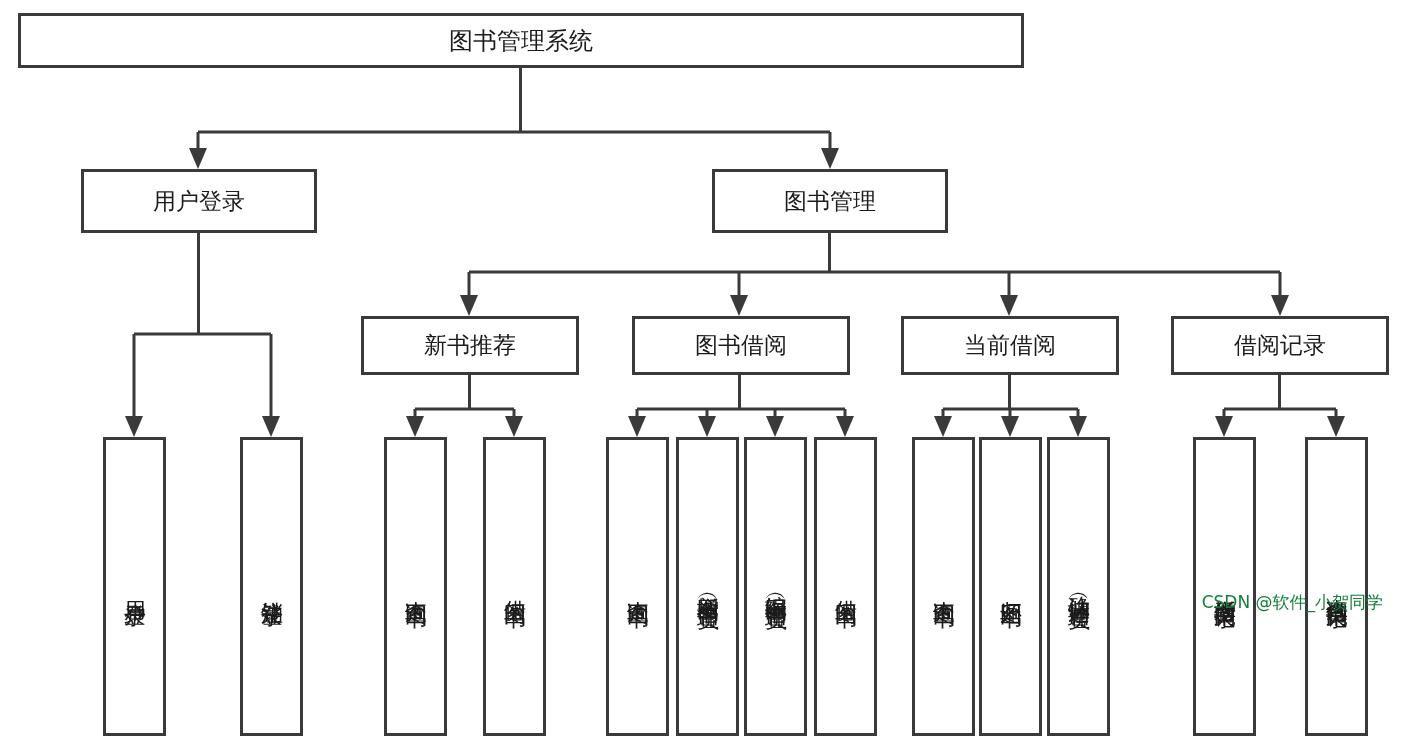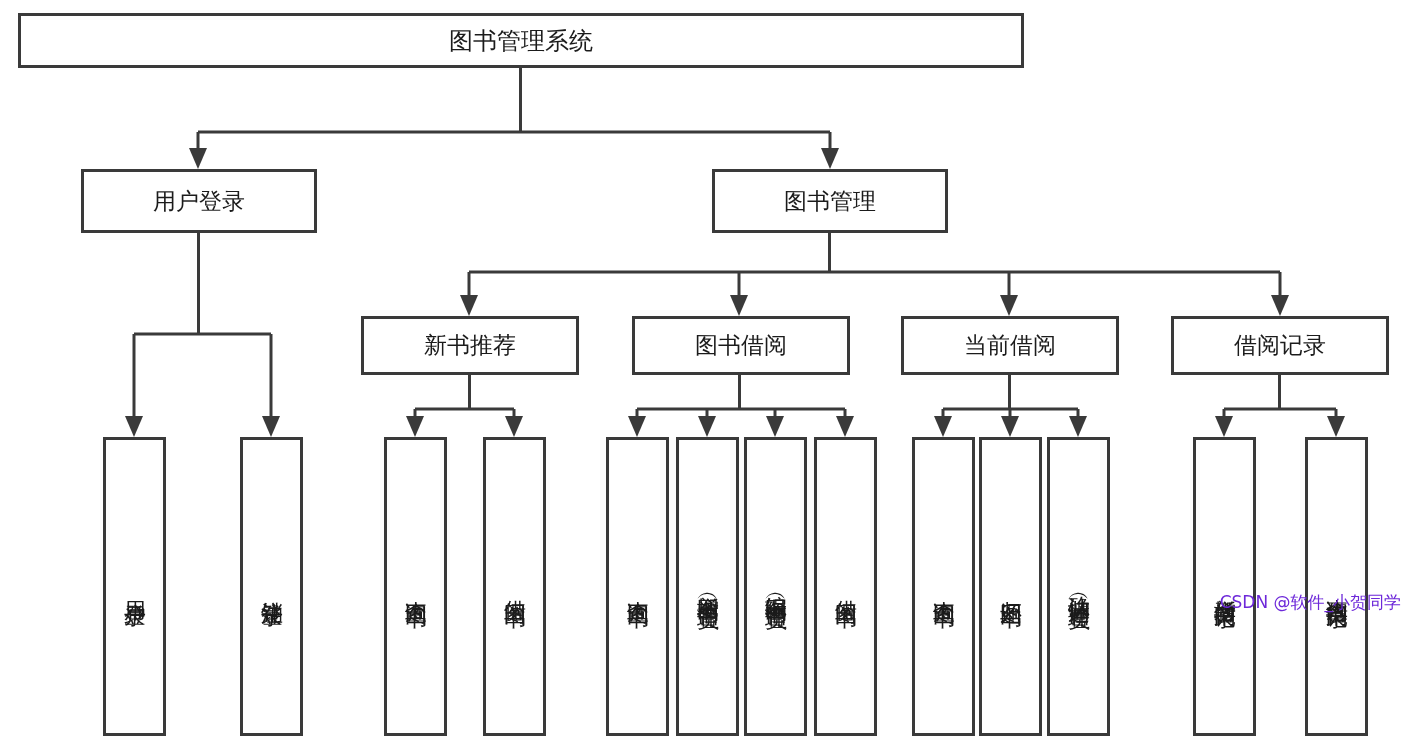--- a/index.html
+++ b/index.html
@@ -75,25 +75,25 @@
   }
   .leaf-label-wrap {
     position: absolute;
     display: flex;
     align-items: center;
     justify-content: center;
     pointer-events: none;
   }
   .watermark {
     position: absolute;
-    right: 4px;
+    right: 22px;
     bottom: 4px;
     font-family: "DejaVu Sans", "Liberation Sans", sans-serif;
     font-size: 17px;
-    color: #6d28d9;
+    color: #15803d;
     white-space: nowrap;
   }
 </style>
 </head>
 <body>
 
 <div id="diagram-root">
 
   <svg id="tree-svg" viewBox="0 0 1405 747">
     <defs></defs>

